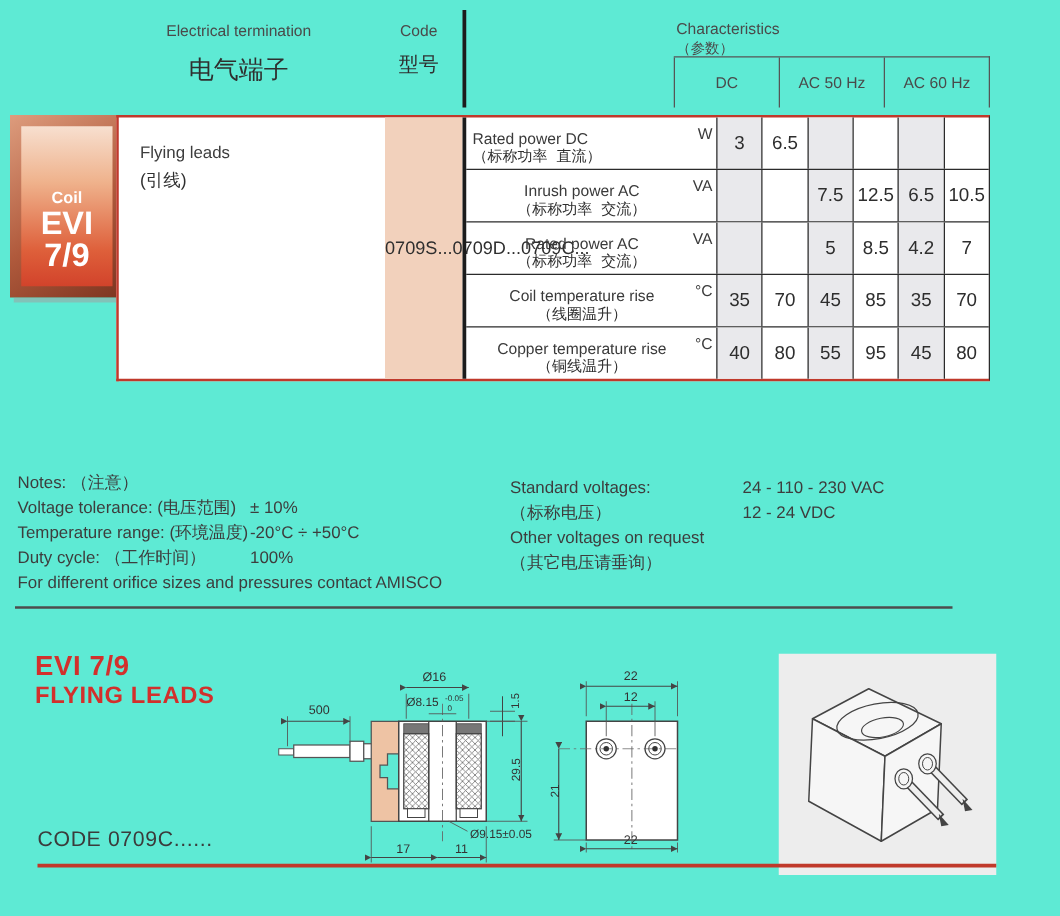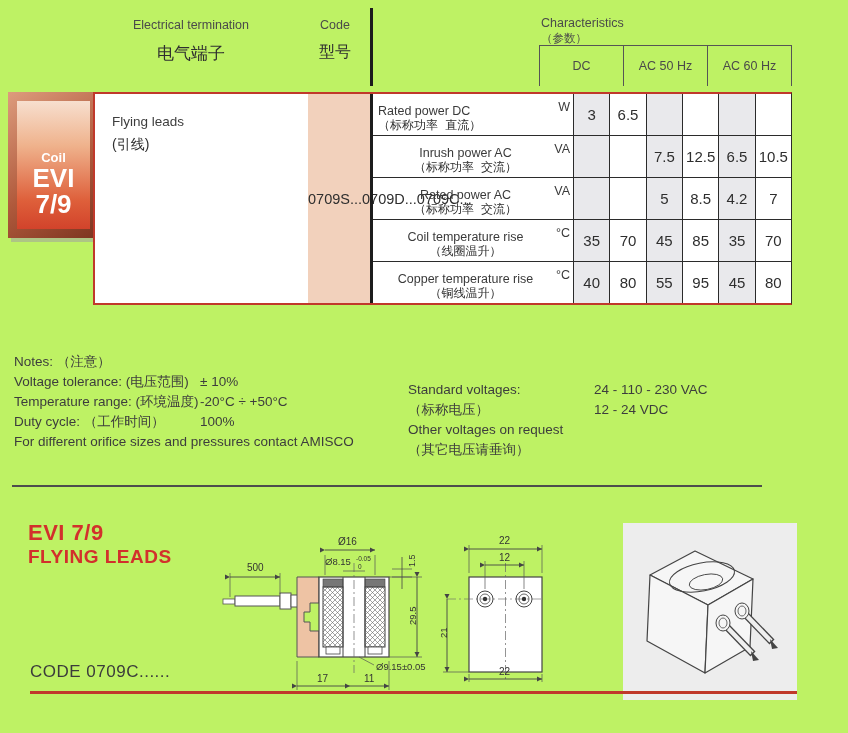--- a/index.html
+++ b/index.html
@@ -1,21 +1,21 @@
 <!DOCTYPE html>
 <html><head>
 <meta charset="utf-8">
 <style>
   * { margin:0; padding:0; box-sizing:border-box; }
   body { background:#fff; font-family:"Liberation Sans", sans-serif; }
-  .page { position:relative; width:848px; height:733px; background:#bef264; overflow:hidden; color:#3d3d3d; }
+  .page { position:relative; width:848px; height:733px; background:#5eead4; overflow:hidden; color:#3d3d3d; }
 
   
   .hdr-et   { position:absolute; left:95px;  top:18px; width:192px; text-align:center; font-size:12.5px; color:#4a4a4a; }
-  .hdr-et-zh{ position:absolute; left:95px;  top:42px; width:192px; text-align:center; font-size:17px; color:#2f2f2f; }
+  .hdr-et-zh{ position:absolute; left:95px;  top:42px; width:192px; text-align:center; font-size:20px; color:#2f2f2f; }
   .hdr-code { position:absolute; left:303px; top:18px; width:64px;  text-align:center; font-size:12.5px; color:#4a4a4a; }
   .hdr-code-zh{ position:absolute; left:303px; top:42px; width:64px; text-align:center; font-size:16px; color:#2f2f2f; }
   .hdr-vline{ position:absolute; left:370px; top:8px; width:3px; height:78px; background:#1c1c1c; }
   .hdr-char { position:absolute; left:541px; top:16px; font-size:12.5px; color:#4a4a4a; }
   .hdr-char-zh{ position:absolute; left:541px; top:31px; font-size:11.5px; color:#4a4a4a; }
   .hdr-groups{ position:absolute; left:539px; top:45px; width:253px; height:41px; display:flex;
                border-top:1.5px solid #555; border-right:1.5px solid #555; }
   .hdr-group{ flex:1; border-left:1.5px solid #555; text-align:center; padding-top:13px; font-size:12.5px; color:#4a4a4a; }
 
   
@@ -46,21 +46,21 @@
   .trow + .trow{ border-top:1.4px solid #2b2b2b;text-align:center; }
   .lbl{ width:200px; position:relative; padding:11px 20px 0 5px; }
   .lbl-en{ font-size:12.5px; color:#3a3a3a; line-height:1.1; }
   .lbl-zh{ font-size:12px; color:#2f2f2f; line-height:1.1; margin-top:1px;font-family:Liberation Mono, monospace; }
   .lbl-unit{ position:absolute; right:3px; top:6px; font-size:12.5px; color:#3a3a3a; }
   .vcell{ flex:1; border-left:1.4px solid #2b2b2b; display:flex; align-items:center;
           justify-content:center; font-size:15px; color:#2e2e2e; }
   .vcell.shade{ background:#e9e9ec; }
 
   
-  .notes{ position:absolute; left:14px; top:352px; width:392px; font-size:13.5px; line-height:20px; color:#3d3d3d; }
+  .notes{ position:absolute; left:14px; top:376px; width:392px; font-size:13.5px; line-height:20px; color:#3d3d3d; }
   .nlabel{ display:inline-block; min-width:186px; }
   .notes-footer{ }
   .volt{ position:absolute; left:408px; top:380px; display:grid;
          grid-template-columns:186px auto; font-size:13.5px; line-height:20px; color:#3d3d3d; }
 
   .divider{ position:absolute; left:12px; top:485px; width:750px; height:2px; background:#4d4d4d; }
 
   
   .sec-title{ position:absolute; left:28px; top:520px; color:#d2302c; font-weight:bold; letter-spacing:.5px; }
   .sec-t1{ font-size:22px; line-height:1.15; }

